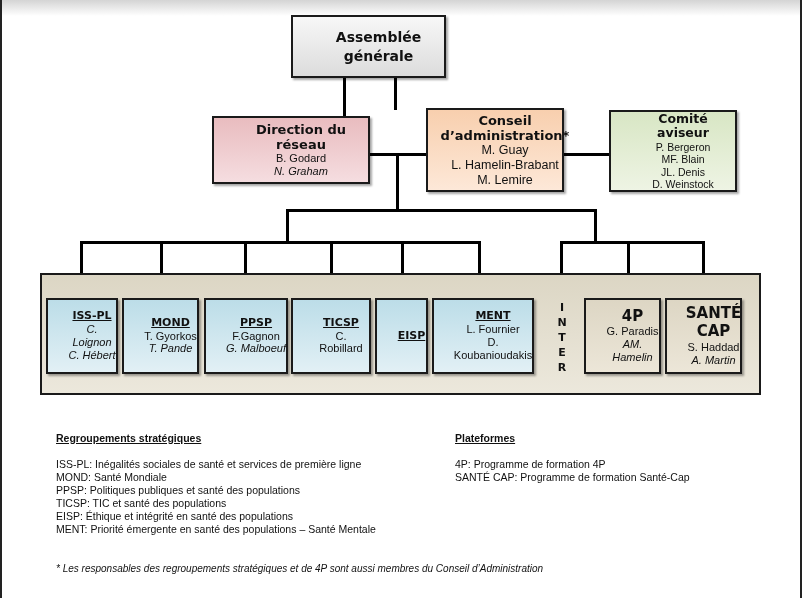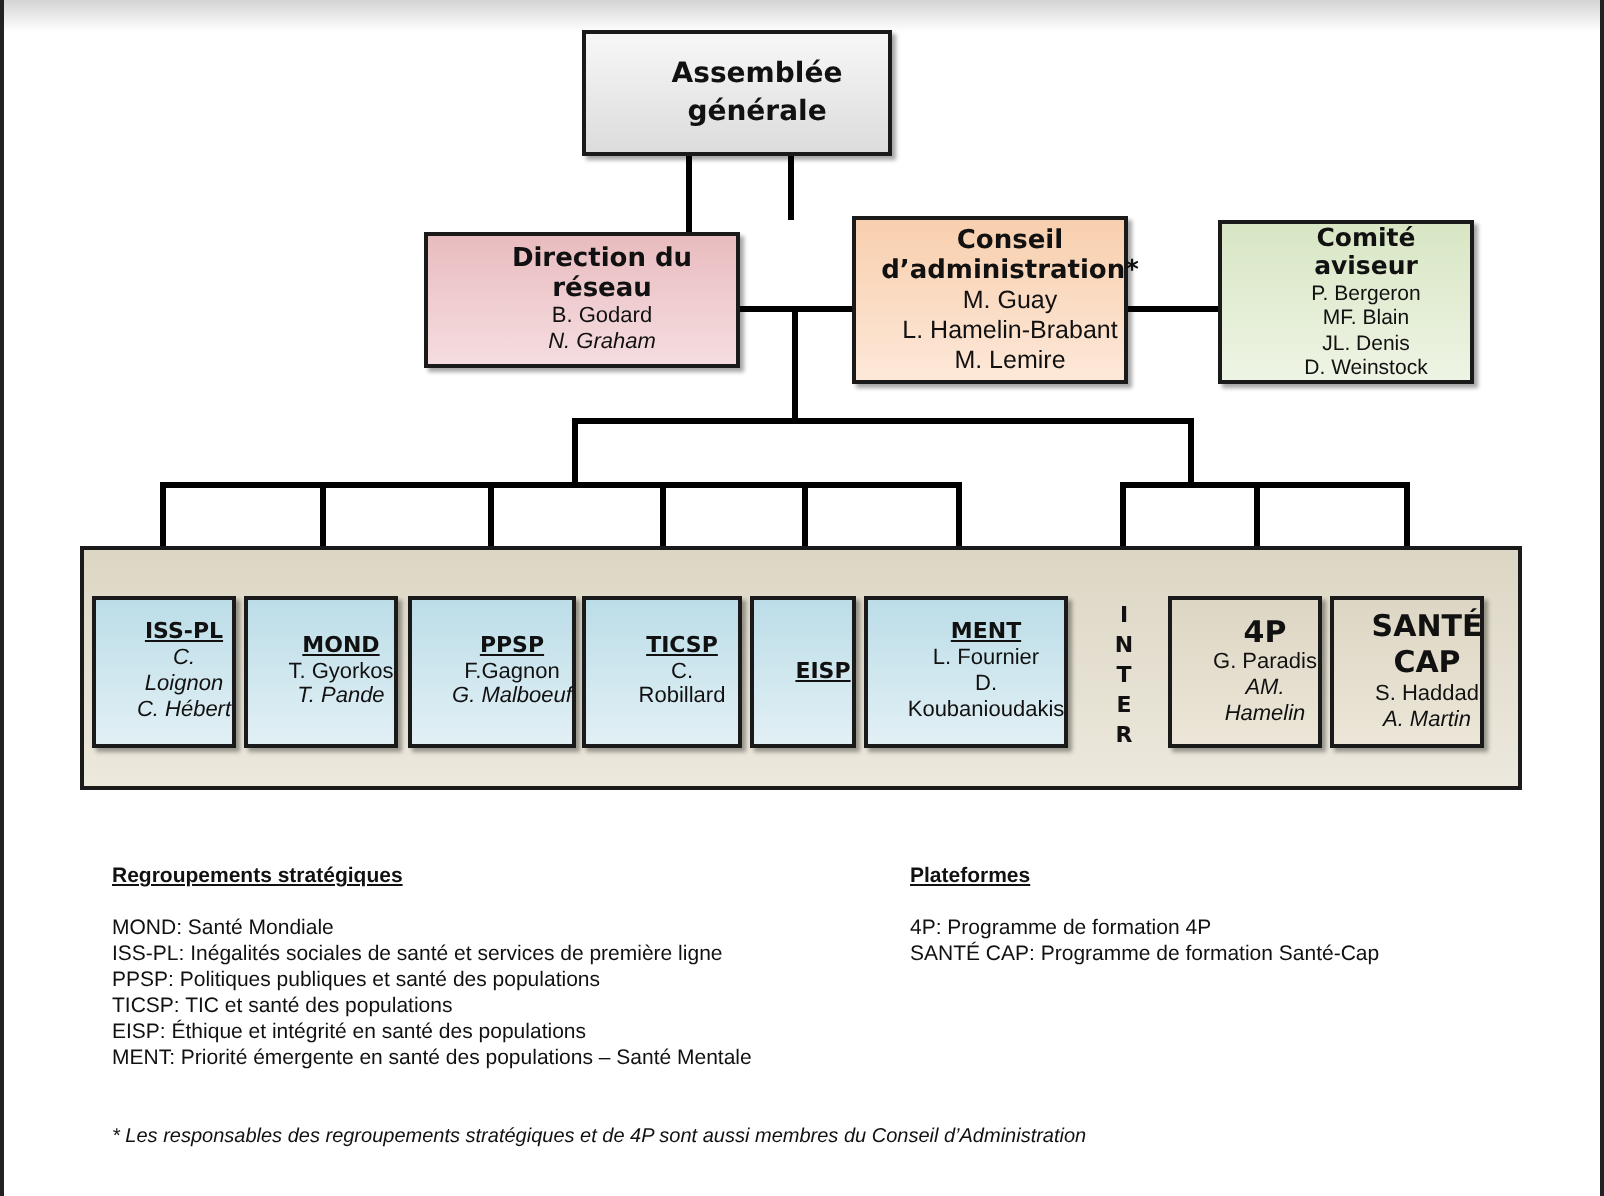--- a/index.html
+++ b/index.html
@@ -167,22 +167,22 @@
 </div>
 <div class="box plat" style="left:665px;width:77px;">
   <span class="title">SANTÉ</span>
   <span class="title">CAP</span>
   <span class="p">S. Haddad</span>
   <span class="p it">A. Martin</span>
 </div>
 
 <div class="legend" style="left:56px;top:432px;">
   <span class="head">Regroupements stratégiques</span>
+  <div>ISS-PL: Inégalités sociales de santé et services de première ligne</div>
   <div>MOND: Santé Mondiale</div>
-  <div>ISS-PL: Inégalités sociales de santé et services de première ligne</div>
   <div>PPSP: Politiques publiques et santé des populations</div>
   <div>TICSP: TIC et santé des populations</div>
   <div>EISP: Éthique et intégrité en santé des populations</div>
   <div>MENT: Priorité émergente en santé des populations – Santé Mentale</div>
 </div>
 
 <div class="legend" style="left:455px;top:432px;">
   <span class="head">Plateformes</span>
   <div>4P: Programme de formation 4P</div>
   <div>SANTÉ CAP: Programme de formation Santé-Cap</div>

